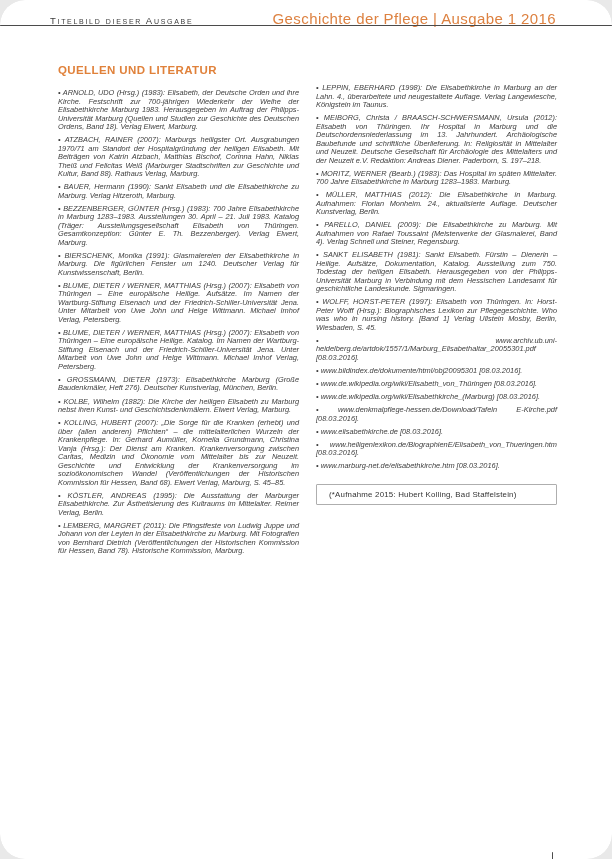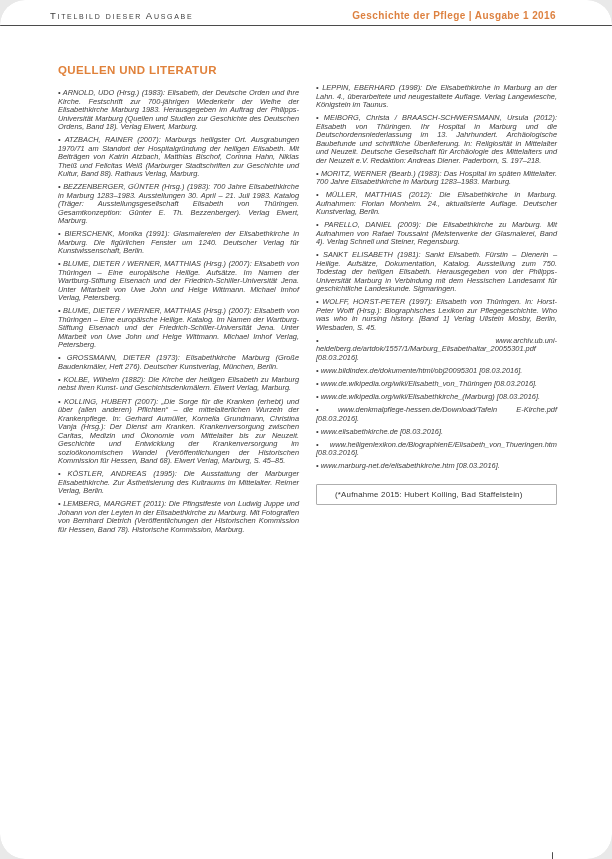--- a/index.html
+++ b/index.html
@@ -11,40 +11,40 @@
   }
   .header {
     position:absolute; top:10px; left:50px; right:56px;
     display:flex; justify-content:space-between; align-items:baseline;
   }
   .header-left {
     font-variant:small-caps; letter-spacing:1.7px;
     font-size:9.5px; color:#3c3c3c;
   }
   .header-right {
-    color:#dd8140; font-size:10px; letter-spacing:0.4px;font-weight:bold;
+    color:#dd8140; font-size:15px; letter-spacing:0.4px;
   }
   .header-rule {
     position:absolute; top:25px; left:0; width:612px; height:0;
     border-top:1.6px solid #4b4b4b;
   }
   .col { position:absolute; width:241px; }
   .col-left  { left:58px;  top:64px; }
   .col-right { left:316px; top:84px; }
   .section-title {
     color:#e0813a; font-size:11.5px; font-weight:bold;
     letter-spacing:0.4px; margin-bottom:13px;
   }
   .entry {
     font-style:italic; font-size:7.4px; line-height:1.15;
     color:#3d3d3d; text-align:justify; margin-bottom:4.5px;
   }
   .photo-credit {
     margin-top:13px; border:1px solid #aeaeae; border-radius:1px;
-    padding:5px 18px; font-size:7.9px; color:#333; letter-spacing:0.2px;
+    padding:5px 12px; font-size:7.9px; color:#333; letter-spacing:0.2px;
   }
   .footer { position:absolute; top:850px; left:0; width:612px; height:40px;font-style:italic; }
   .footer-text {
     position:absolute; right:82px; top:14px;
     font-size:8.2px; letter-spacing:0.9px; color:#2e2e2e;
   }
   .footer-divider {
     position:absolute; left:552px; top:2px; width:1px; height:36px;
     background:#4d4d4d;
   }
@@ -62,20 +62,21 @@
     <span class="header-left">Titelbild dieser Ausgabe</span>
     <span class="header-right">Geschichte der Pflege | Ausgabe 1 2016</span>
   </div>
   <div class="header-rule"></div>
 
   <div class="col col-left">
     <div class="section-title">QUELLEN UND LITERATUR</div>
     <div>
         <p class="entry">• ARNOLD, UDO (Hrsg.) (1983): Elisabeth, der Deutsche Orden und ihre Kirche. Festschrift zur 700-jährigen Wiederkehr der Weihe der Elisabethkirche Marburg 1983. Herausgegeben im Auftrag der Philipps-Universität Marburg (Quellen und Studien zur Geschichte des Deutschen Ordens, Band 18). Verlag Elwert, Marburg.</p>
         <p class="entry">• ATZBACH, RAINER (2007): Marburgs heiligster Ort. Ausgrabungen 1970/71 am Standort der Hospitalgründung der heiligen Elisabeth. Mit Beiträgen von Katrin Atzbach, Matthias Bischof, Corinna Hahn, Niklas Theiß und Felicitas Weiß (Marburger Stadtschriften zur Geschichte und Kultur, Band 88). Rathaus Verlag, Marburg.</p>
+        <p class="entry">• BAUER, Hermann (1990): Sankt Elisabeth und die Elisabethkirche zu Marburg. Verlag Hitzeroth, Marburg.</p>
         <p class="entry">• BEZZENBERGER, GÜNTER (Hrsg.) (1983): 700 Jahre Elisabethkirche in Marburg 1283–1983. Ausstellungen 30. April – 21. Juli 1983. Katalog (Träger: Ausstellungsgesellschaft Elisabeth von Thüringen. Gesamtkonzeption: Günter E. Th. Bezzenberger). Verlag Elwert, Marburg.</p>
         <p class="entry">• BIERSCHENK, Monika (1991): Glasmalereien der Elisabethkirche in Marburg. Die figürlichen Fenster um 1240. Deutscher Verlag für Kunstwissenschaft, Berlin.</p>
         <p class="entry">• BLUME, DIETER / WERNER, MATTHIAS (Hrsg.) (2007): Elisabeth von Thüringen – Eine europäische Heilige. Aufsätze. Im Namen der Wartburg-Stiftung Eisenach und der Friedrich-Schiller-Universität Jena. Unter Mitarbeit von Uwe John und Helge Wittmann. Michael Imhof Verlag, Petersberg.</p>
         <p class="entry">• BLUME, DIETER / WERNER, MATTHIAS (Hrsg.) (2007): Elisabeth von Thüringen – Eine europäische Heilige. Katalog. Im Namen der Wartburg-Stiftung Eisenach und der Friedrich-Schiller-Universität Jena. Unter Mitarbeit von Uwe John und Helge Wittmann. Michael Imhof Verlag, Petersberg.</p>
         <p class="entry">• GROSSMANN, DIETER (1973): Elisabethkirche Marburg (Große Baudenkmäler, Heft 276). Deutscher Kunstverlag, München, Berlin.</p>
         <p class="entry">• KOLBE, Wilhelm (1882): Die Kirche der heiligen Elisabeth zu Marburg nebst ihren Kunst- und Geschichtsdenkmälern. Elwert Verlag, Marburg.</p>
         <p class="entry">• KOLLING, HUBERT (2007): „Die Sorge für die Kranken (erhebt) und über (allen anderen) Pflichten“ – die mittelalterlichen Wurzeln der Krankenpflege. In: Gerhard Aumüller, Kornelia Grundmann, Christina Vanja (Hrsg.): Der Dienst am Kranken. Krankenversorgung zwischen Caritas, Medizin und Ökonomie vom Mittelalter bis zur Neuzeit. Geschichte und Entwicklung der Krankenversorgung im sozioökonomischen Wandel (Veröffentlichungen der Historischen Kommission für Hessen, Band 68). Elwert Verlag, Marburg, S. 45–85.</p>
         <p class="entry">• KÖSTLER, ANDREAS (1995): Die Ausstattung der Marburger Elisabethkirche. Zur Ästhetisierung des Kultraums im Mittelalter. Reimer Verlag, Berlin.</p>
         <p class="entry">• LEMBERG, MARGRET (2011): Die Pfingstfeste von Ludwig Juppe und Johann von der Leyten in der Elisabethkirche zu Marburg. Mit Fotografien von Bernhard Dietrich (Veröffentlichungen der Historischen Kommission für Hessen, Band 78). Historische Kommission, Marburg.</p>
       </div>

